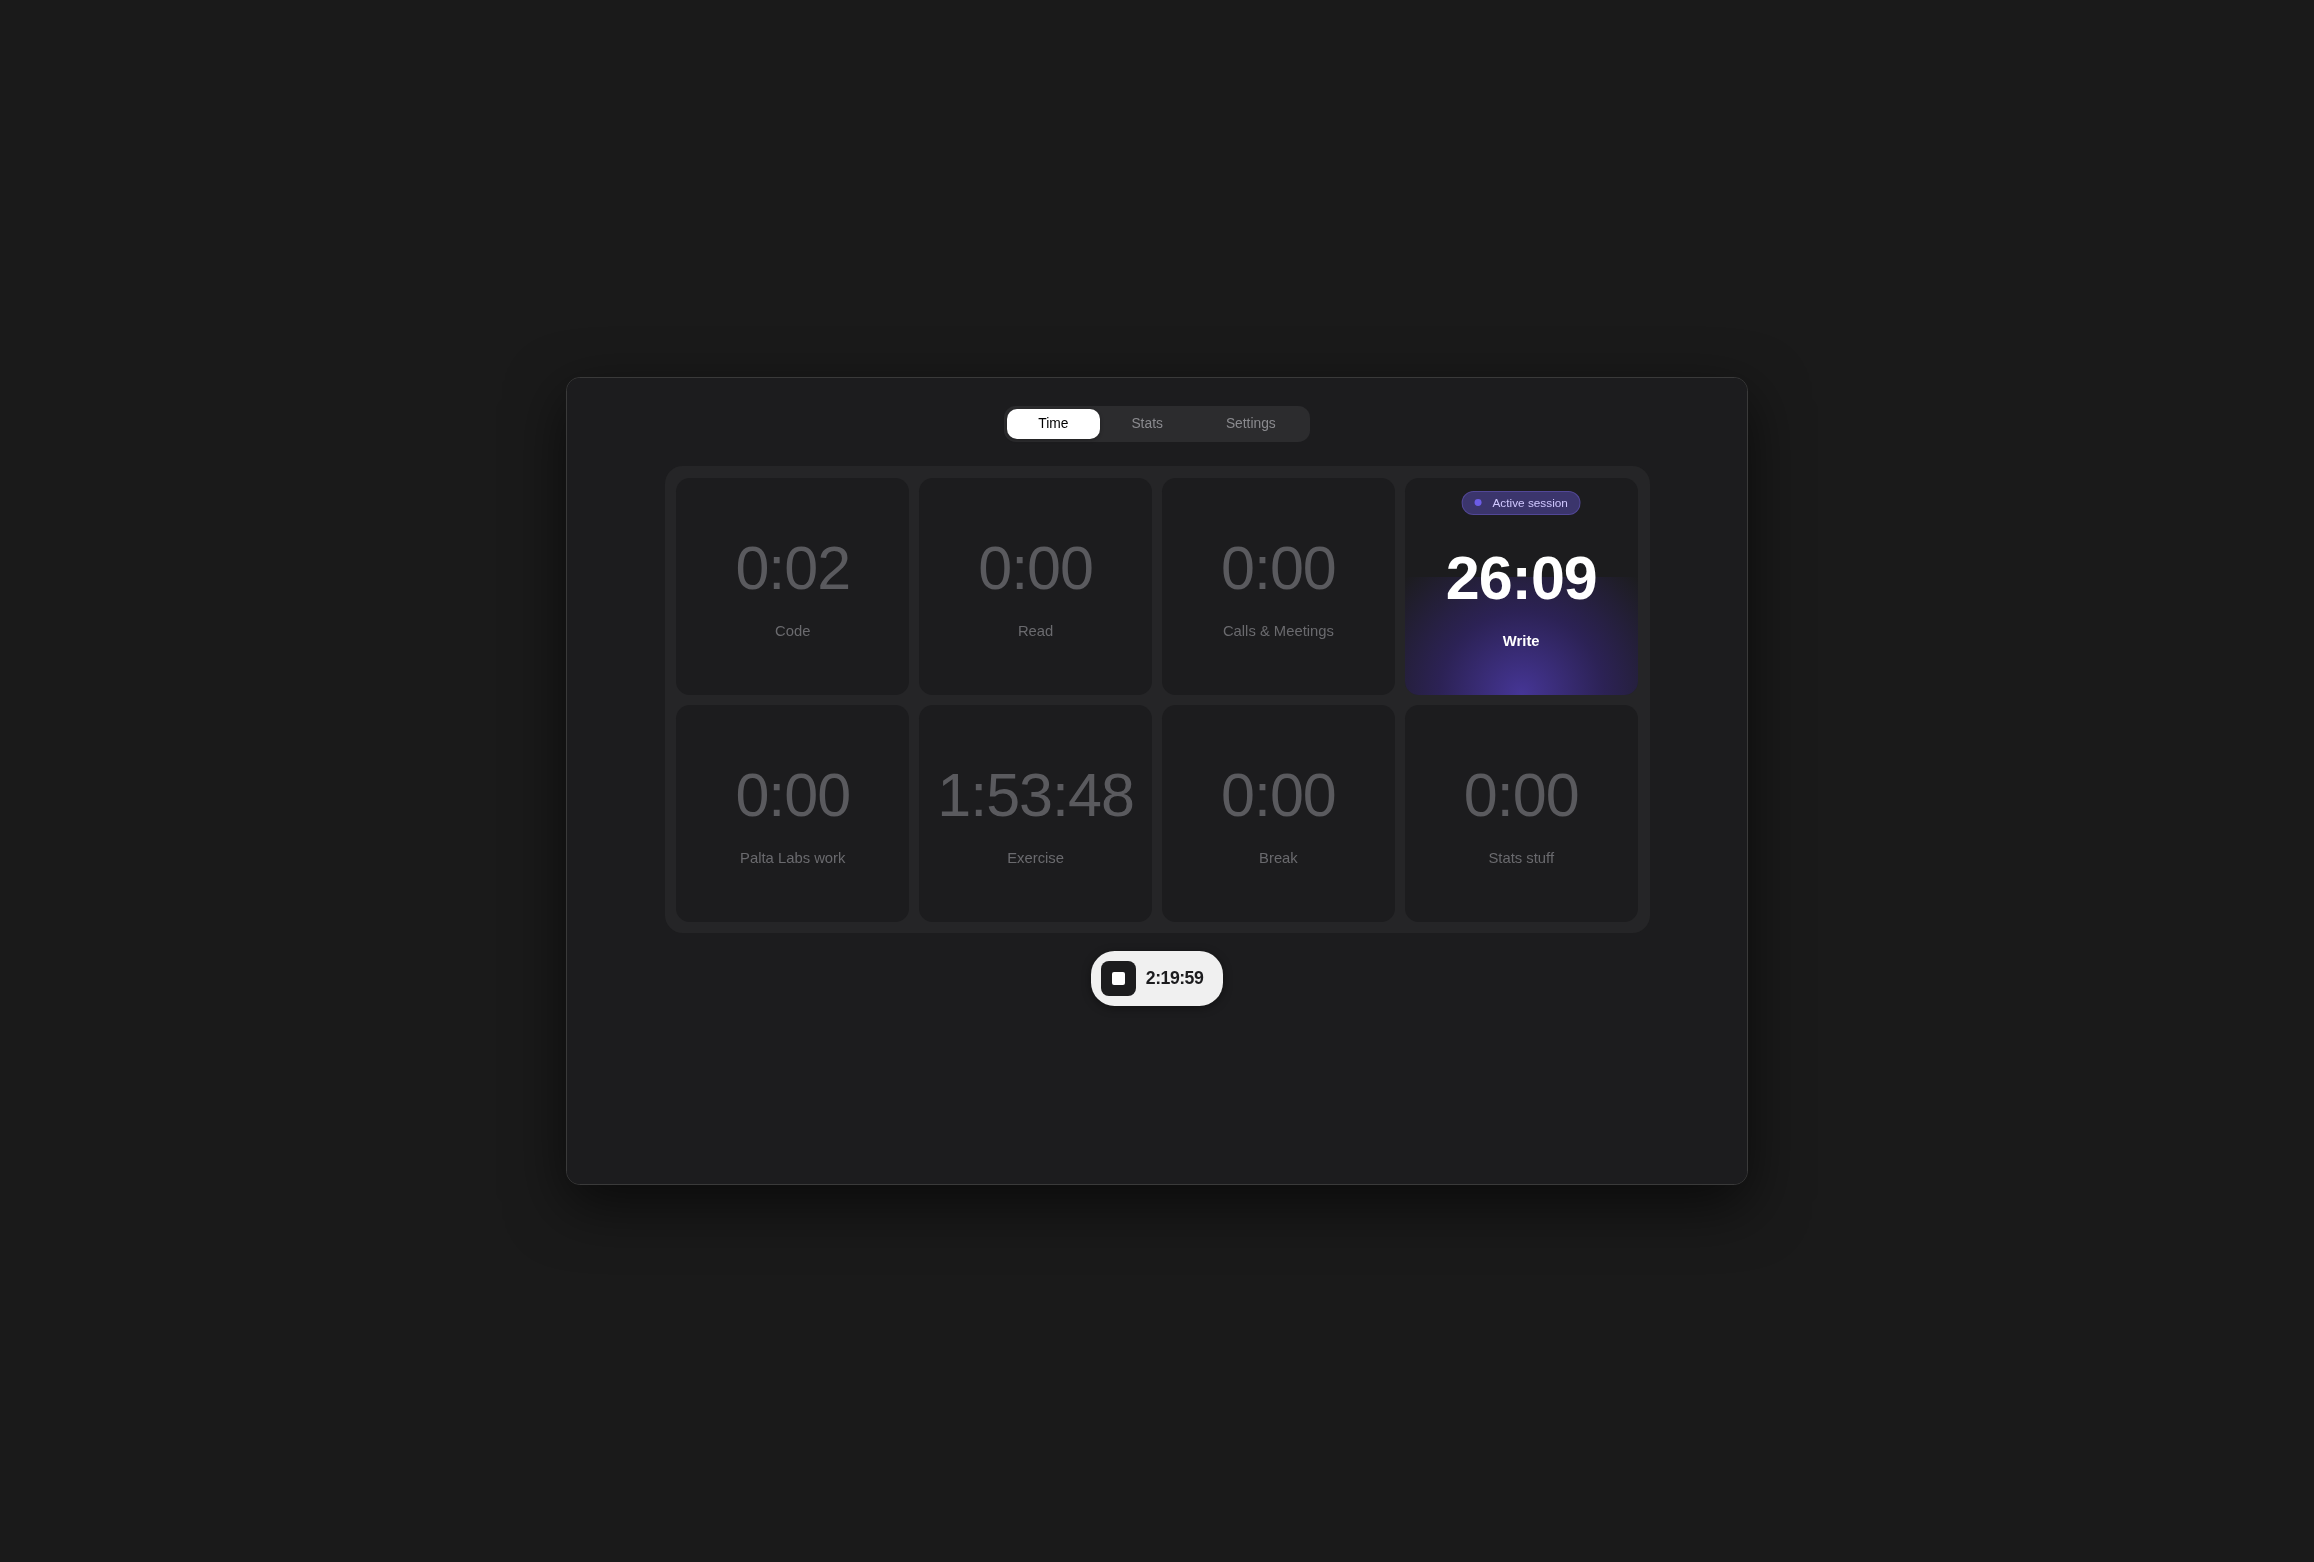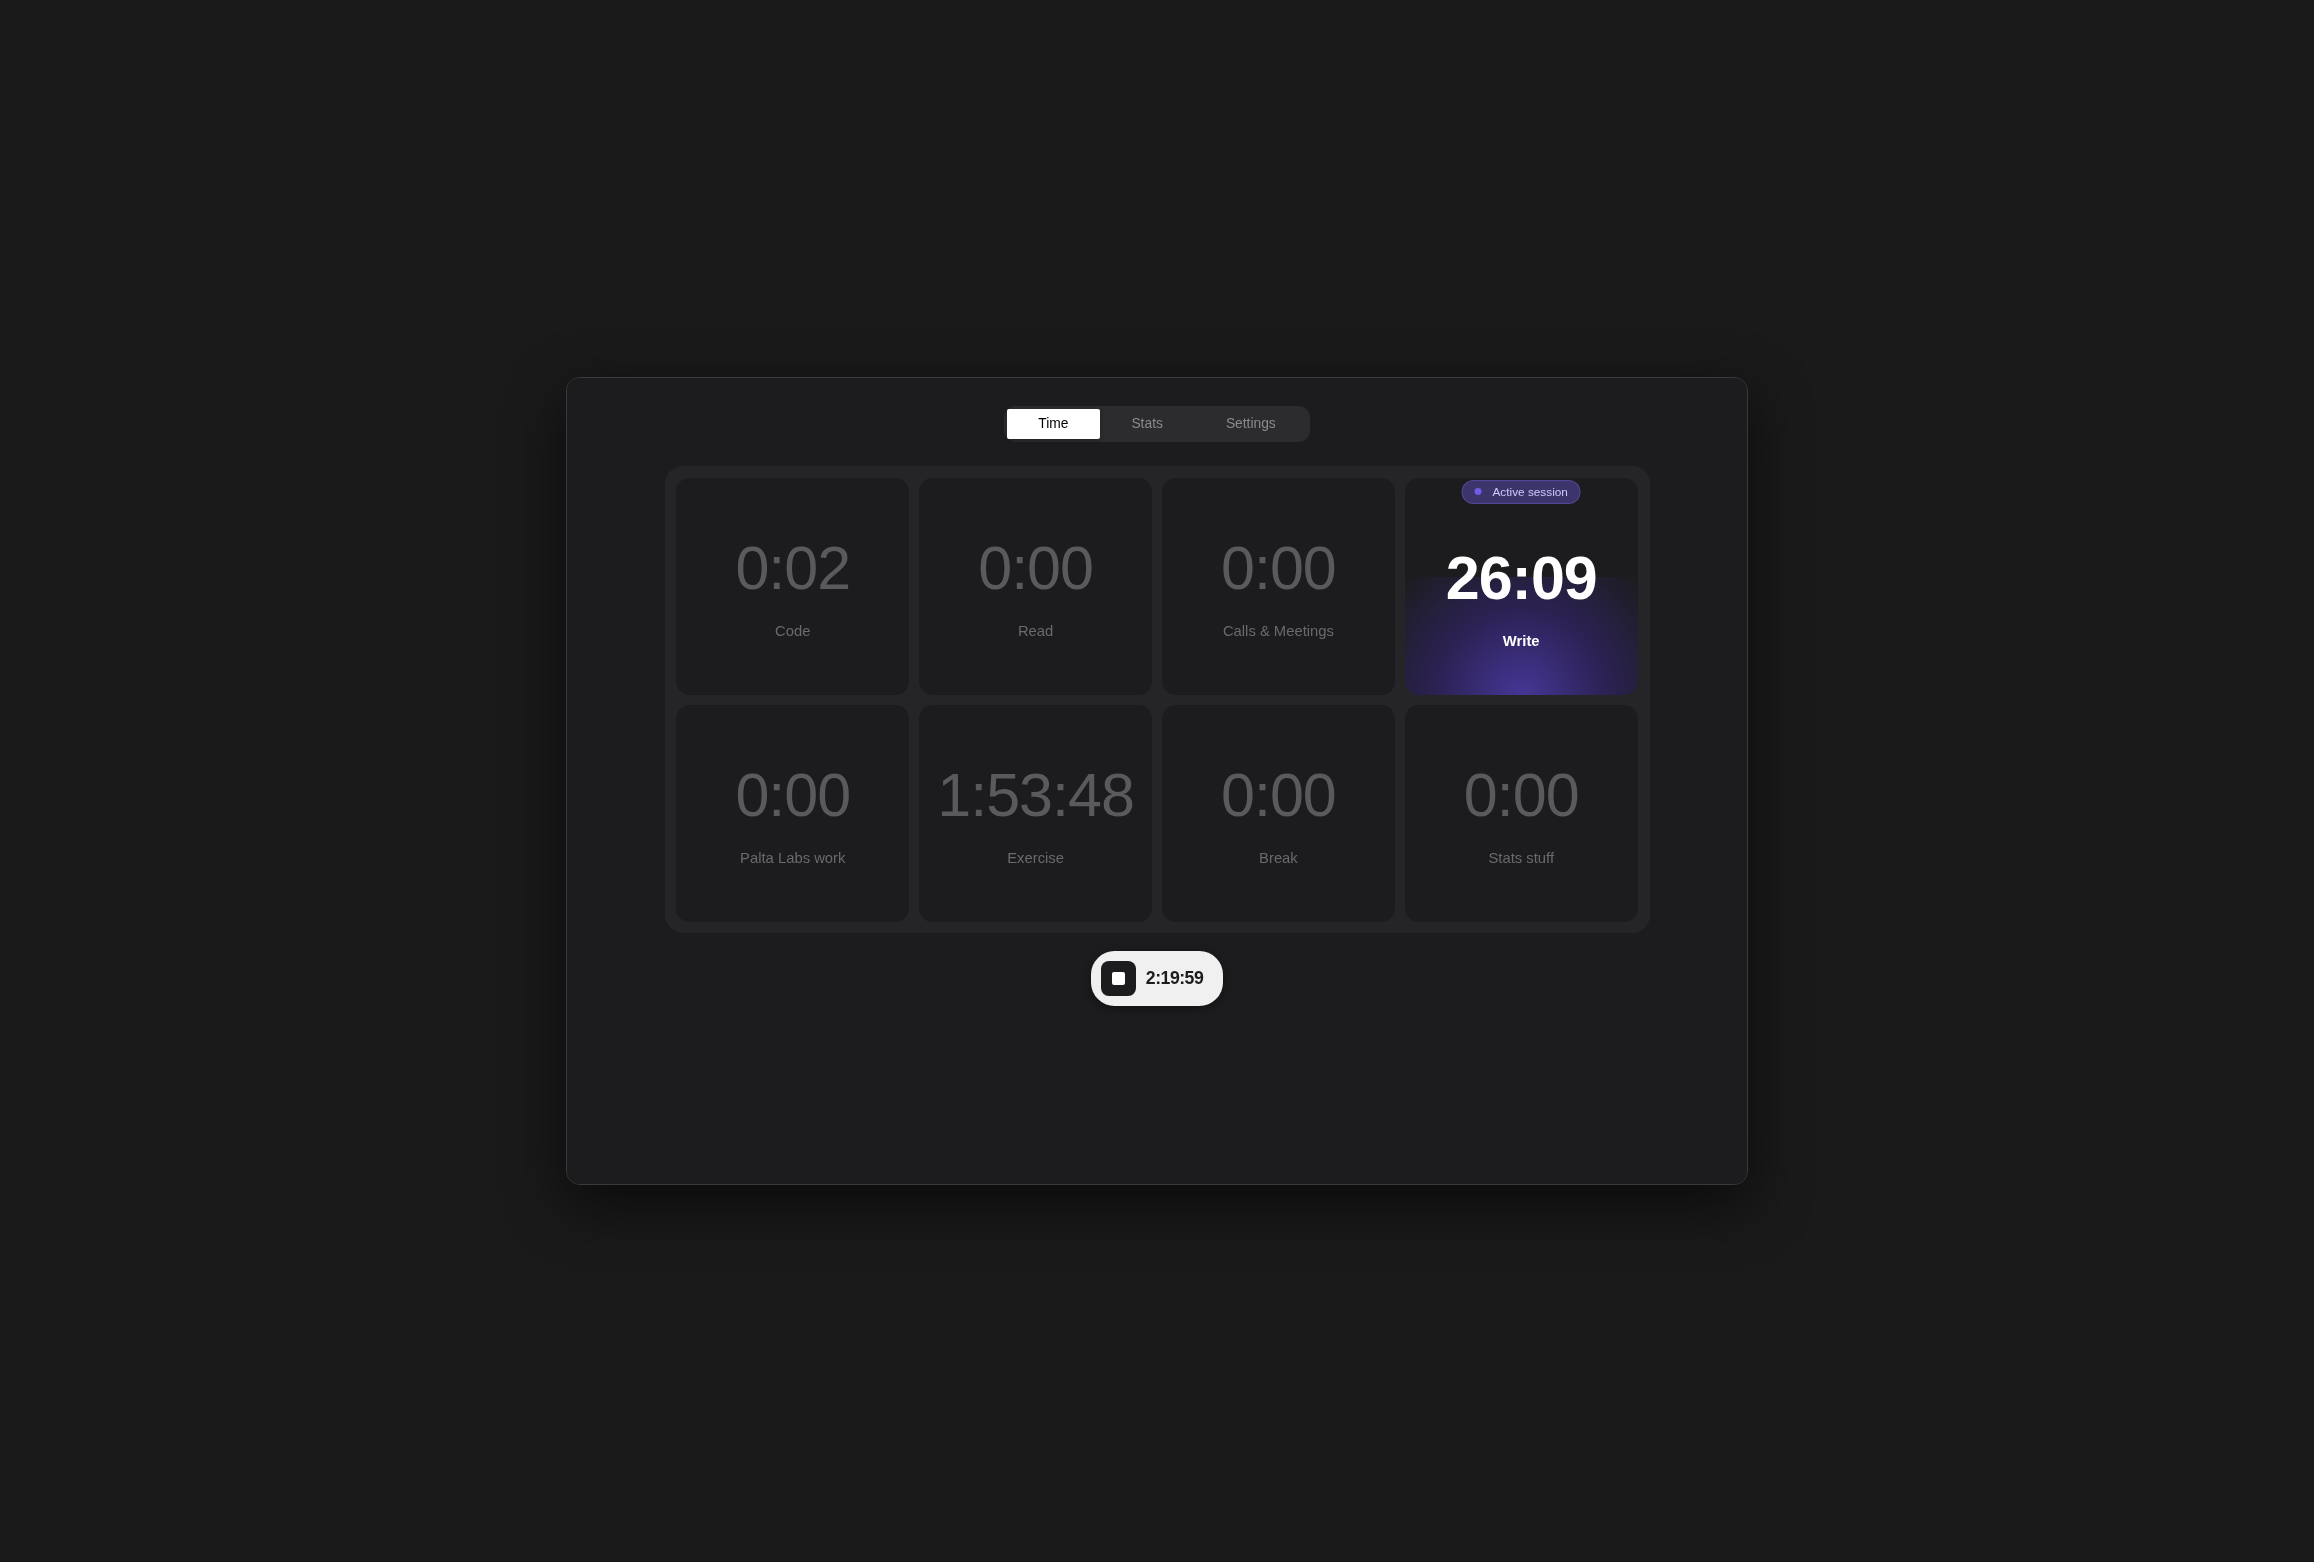--- a/index.html
+++ b/index.html
@@ -74,21 +74,21 @@
       display: flex;
       background: #2c2c2e;
       border-radius: 11.8px;
       padding: 3px;
       margin-bottom: 23.6px;
       gap: 0;
     }
 
     .tab {
       padding: 7.9px 31.5px;
-      border-radius: 2px;
+      border-radius: 10px;
       font-size: 13.8px;
       font-weight: 500;
       cursor: pointer;
       color: #8a8a8e;
       transition: all 0.2s;
       user-select: none;
     }
 
     .tab.active {
       background: #ffffff;
@@ -150,21 +150,21 @@
       margin-top: 11.8px;
     }
 
     .card.active-card .card-label {
       color: #ffffff;
       font-weight: 600;
     }
 
     .active-badge {
       position: absolute;
-      top: 2px;
+      top: 13px;
       left: 50%;
       transform: translateX(-50%);
       background: rgba(80, 70, 160, 0.6);
       border: 1px solid rgba(120, 100, 220, 0.4);
       border-radius: 19.7px;
       padding: 3.9px 11.8px;
       display: flex;
       align-items: center;
       gap: 11px;
       white-space: nowrap;

